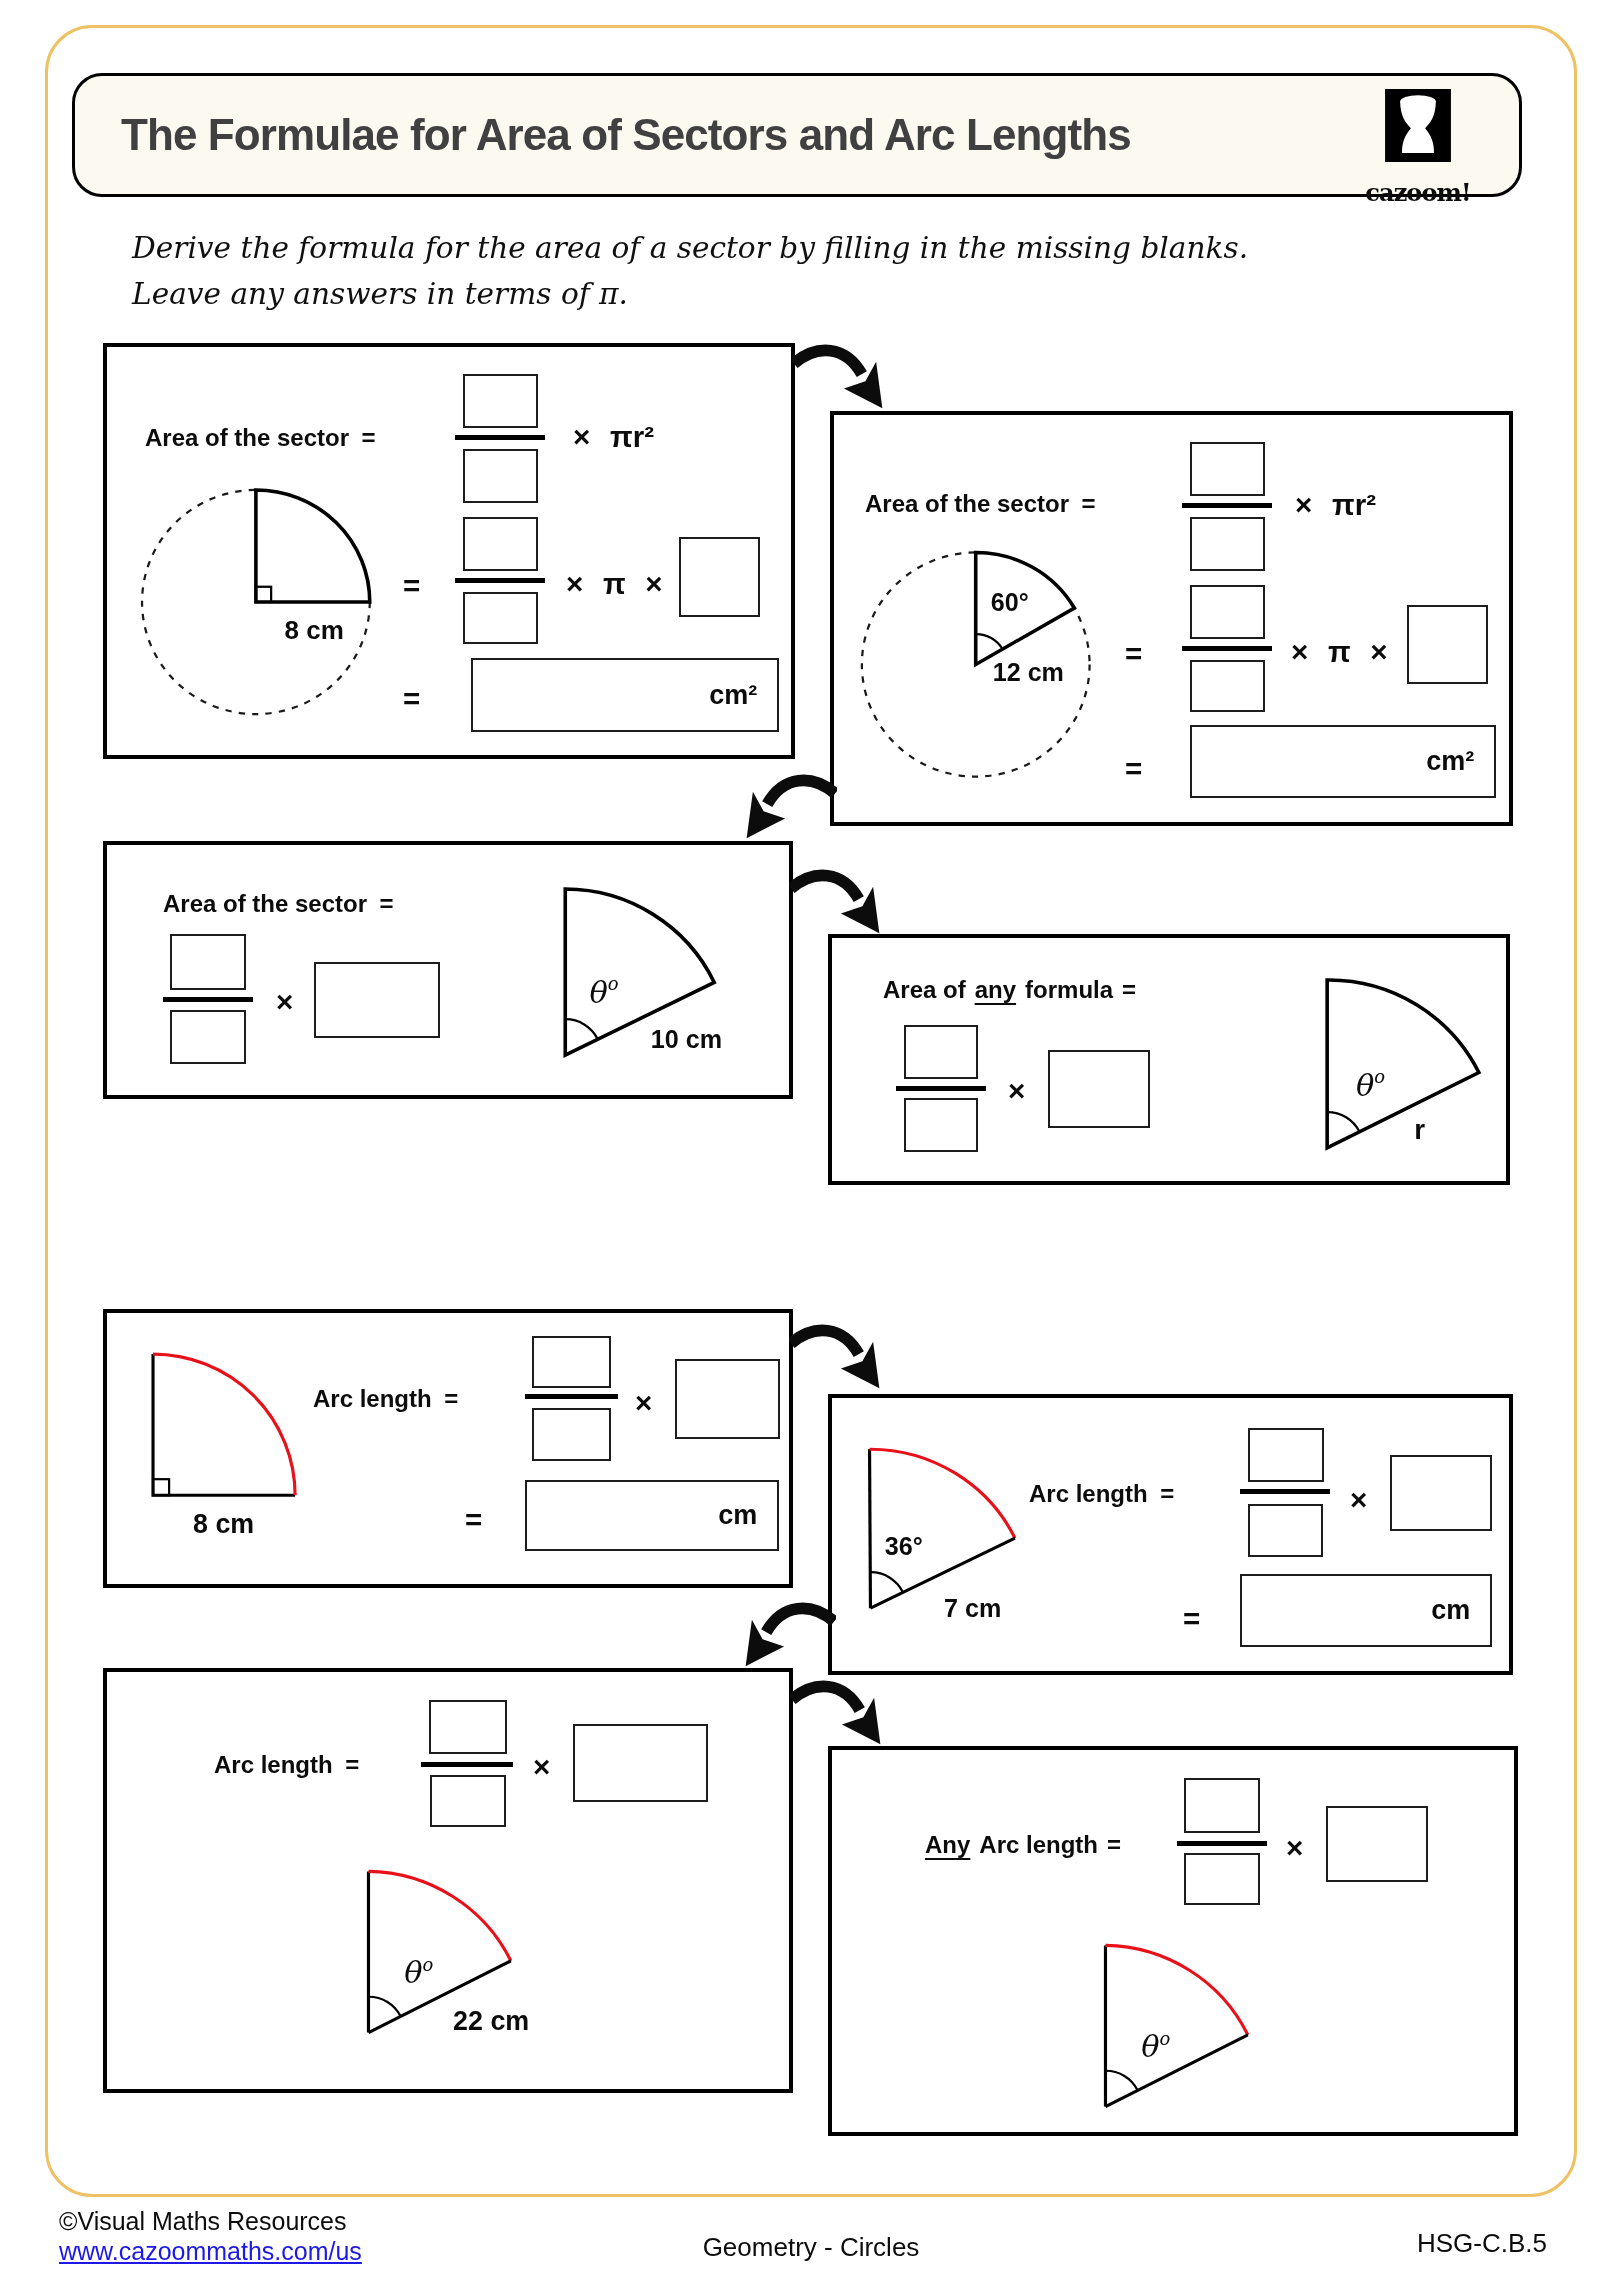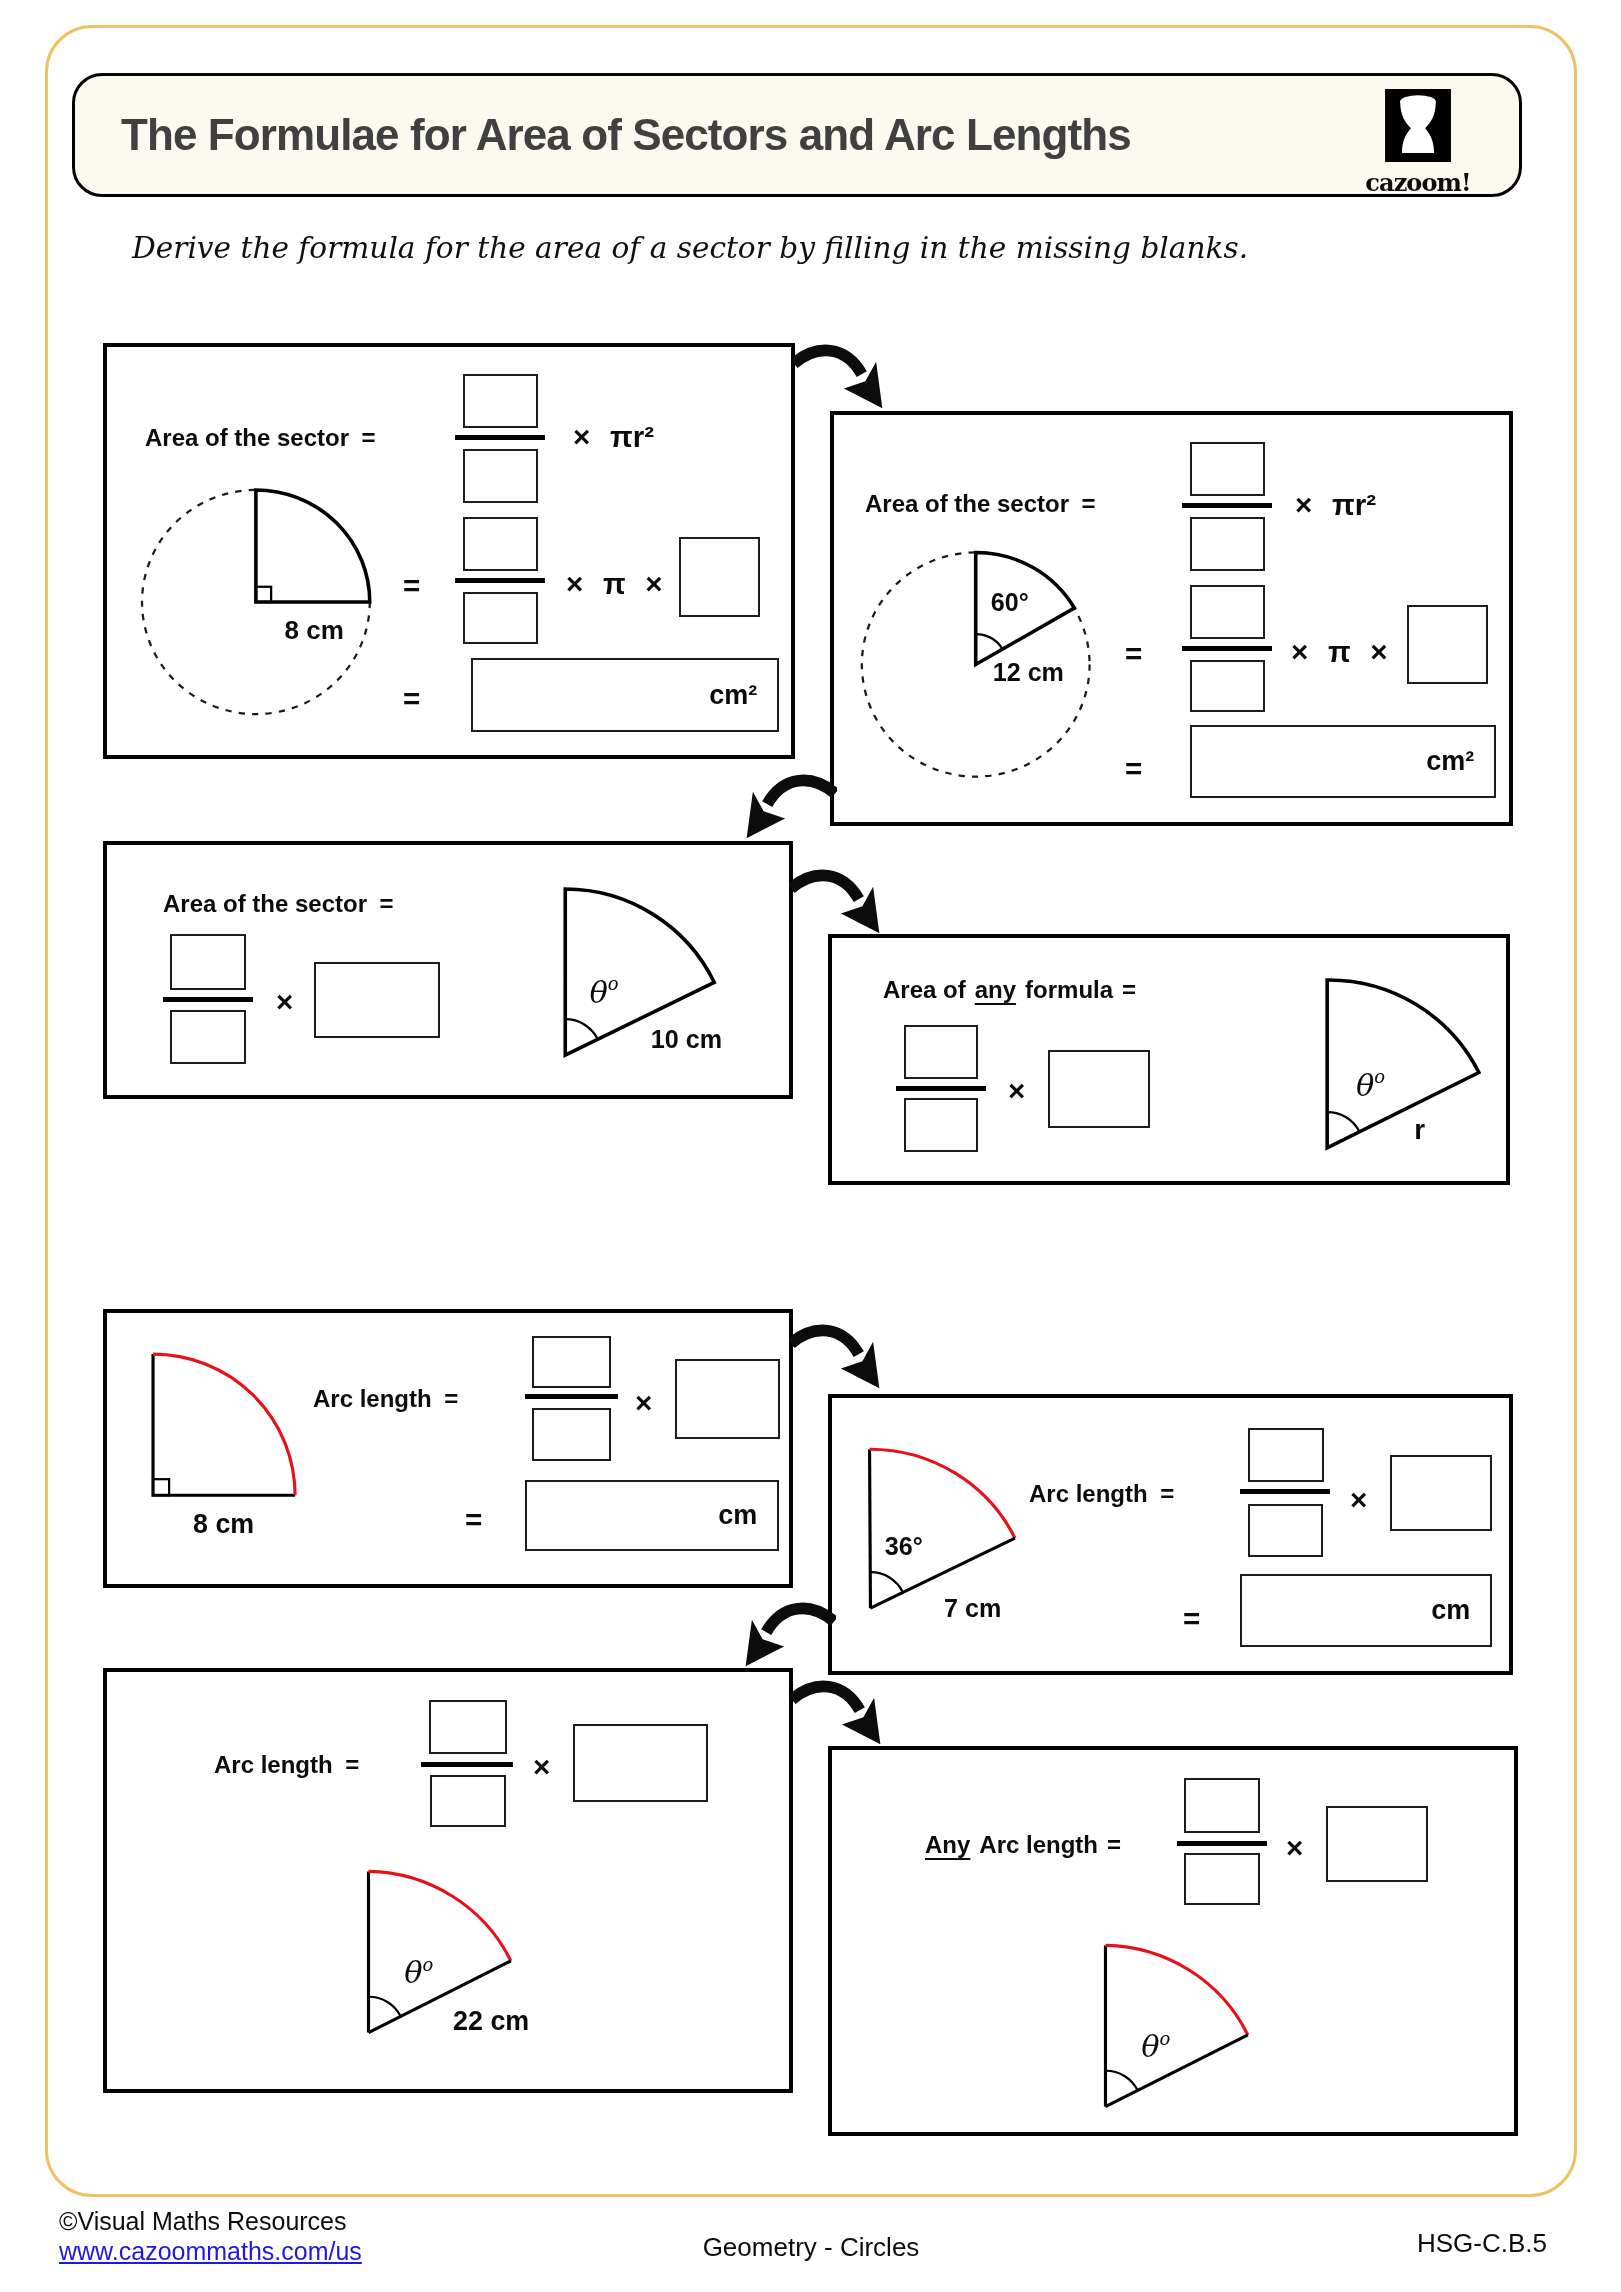--- a/index.html
+++ b/index.html
@@ -4,21 +4,21 @@
 <style>
   html,body{margin:0;padding:0;background:#ffffff;}
   .page{position:relative;width:1622px;height:2293px;background:#ffffff;overflow:hidden;
         font-family:"Liberation Sans",sans-serif;color:#0c0c0c;}
   .frame{position:absolute;left:45px;top:25px;width:1526px;height:2166px;
          border:3.6px solid #eec264;border-radius:47px;}
   .titlebox{position:absolute;left:72px;top:73px;width:1444px;height:118px;background:#fcfaf0;
             border:3.6px solid #000;border-radius:30px;display:flex;align-items:center;}
   .title{font-weight:bold;font-size:44px;letter-spacing:-0.9px;color:#404040;padding-left:46px;white-space:nowrap;}
   .logo{position:absolute;right:43px;top:12.5px;width:116px;display:flex;flex-direction:column;align-items:center;}
-  .brand{font-family:"DejaVu Serif",serif;font-weight:bold;font-size:24px;letter-spacing:-0.9px;margin-top:6px;}
+  .brand{font-family:"DejaVu Serif",serif;font-weight:bold;font-size:24px;letter-spacing:-0.9px;margin-top:16px;}
   .instr{position:absolute;font-family:"DejaVu Serif",serif;font-style:italic;font-size:29.6px;
          line-height:1.55;color:#101010;white-space:nowrap;}
   .panel{position:absolute;background:#fff;border:4.5px solid #000;box-sizing:border-box;}
   .blank{position:absolute;background:#fff;border:2.7px solid #1d1d1d;box-sizing:border-box;}
   .bar{position:absolute;height:5.4px;background:#000;}
   .lab{position:absolute;font-weight:bold;font-size:24px;line-height:1;white-space:nowrap;
        display:flex;gap:12.5px;align-items:baseline;}
   .op{position:absolute;font-weight:bold;font-size:29.6px;line-height:1;white-space:nowrap;display:flex;gap:19.7px;}
   .resbox{position:absolute;background:#fff;border:2.7px solid #1d1d1d;box-sizing:border-box;
           display:flex;align-items:center;justify-content:flex-end;
@@ -46,20 +46,21 @@
         <rect width="74" height="82" fill="#000"></rect>
         <ellipse cx="37" cy="14" rx="20" ry="7" fill="#fff"></ellipse>
         <path d="M17,14 C17,30 23,38 29,44 C22,52 19,60 19,72 L55,72 C55,60 52,52 45,44 C51,38 57,30 57,14 Z" fill="#fff"></path>
       </svg>
       <div class="brand">cazoom!</div>
     </div>
   </div>
 
   <div class="instr" style="left:132px;top:226px;">
     <div>Derive the formula for the area of a sector by filling in the missing blanks.</div>
+    <div>Leave any answers in terms of π.</div>
   </div>
 
   <div class="panel" style="left:103px;top:343px;width:692px;height:416px;">
     <div class="lab" style="left:38px;top:79px;">
       <span>Area of the sector</span>
       <span>=</span>
     </div>
     <div class="blank" style="left:356px;top:27px;width:75px;height:54px;"></div>
     <div class="bar" style="left:348px;top:88px;width:90px;"></div>
     <div class="blank" style="left:356px;top:102px;width:75px;height:54px;"></div>

